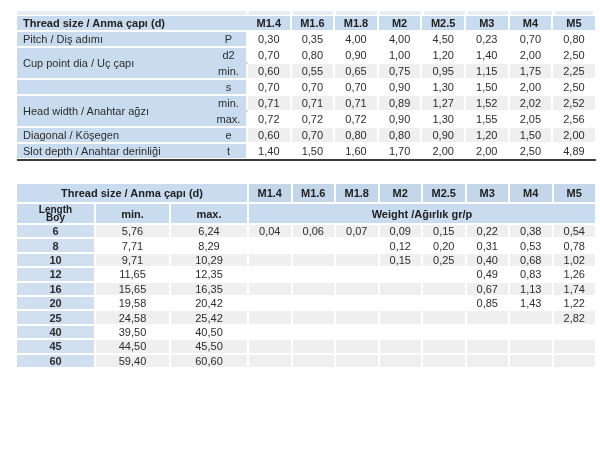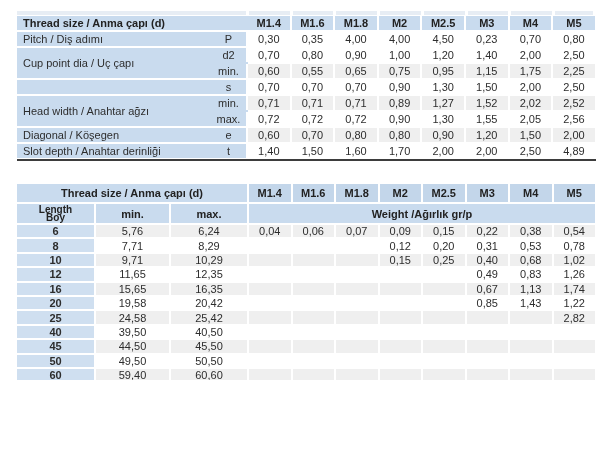--- a/index.html
+++ b/index.html
@@ -309,33 +309,20 @@
           <td class="g"></td>
           <td class="g"></td>
           <td class="g"></td>
           <td class="g"></td>
           <td class="g"></td>
           <td class="g"></td>
           <td class="g"></td>
           <td class="g"></td>
         </tr>
         <tr>
-          <td class="lblue">50</td>
-          <td class="w">49,50</td>
-          <td class="w">50,50</td>
-          <td class="w"></td>
-          <td class="w"></td>
-          <td class="w"></td>
-          <td class="w"></td>
-          <td class="w"></td>
-          <td class="w"></td>
-          <td class="w"></td>
-          <td class="w"></td>
-        </tr>
-        <tr>
           <td class="lblue">60</td>
           <td class="g">59,40</td>
           <td class="g">60,60</td>
           <td class="g"></td>
           <td class="g"></td>
           <td class="g"></td>
           <td class="g"></td>
           <td class="g"></td>
           <td class="g"></td>
           <td class="g"></td>

